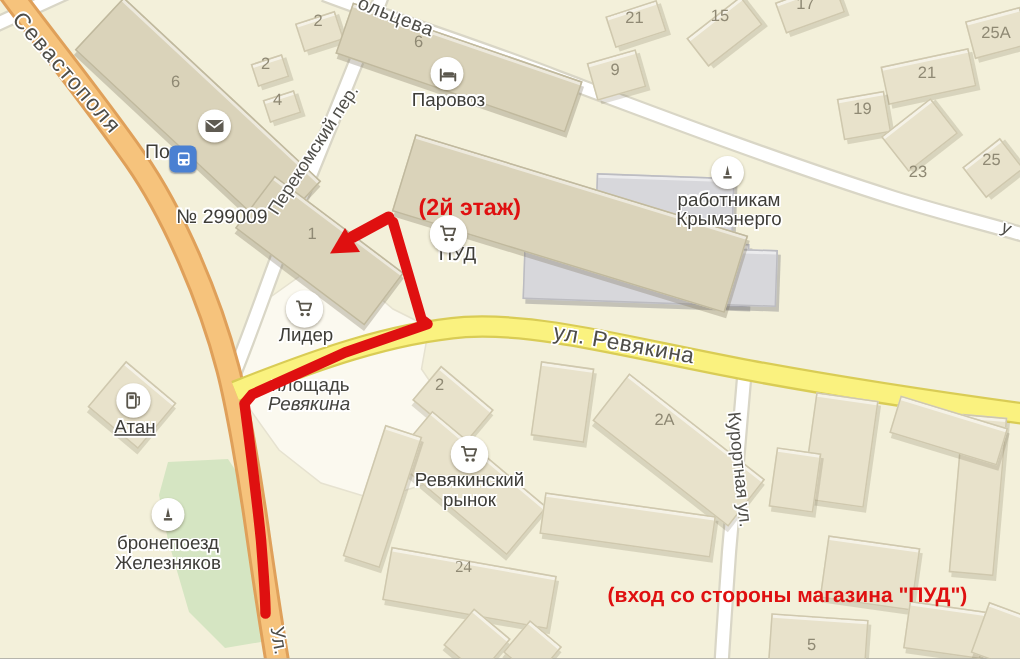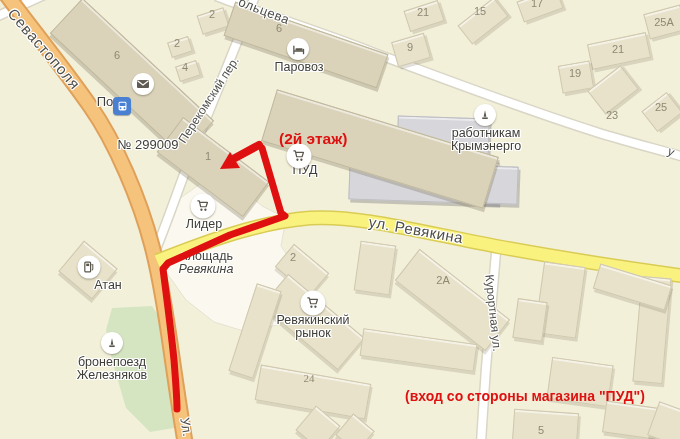--- a/index.html
+++ b/index.html
@@ -186,21 +186,21 @@
       </div>
       <div class="lbl poi-label halo" style="left: 313px; top: 327px;">Ревякинский
 рынок</div>
       <div class="poi-ic" style="left: 89px; top: 267px; width: 23px; height: 23px;">
         <svg viewBox="0 0 14 14" width="13" height="13">
           <rect x="2.5" y="1.8" width="6.2" height="10.4" rx="1" fill="none" stroke="#5a564c" stroke-width="1.3"></rect>
           <rect x="4" y="3.4" width="3.2" height="2.6" fill="#5a564c"></rect>
           <path d="M9.5 4.5h1.6v4.6a1.2 1.2 0 0 1-1.2 1.2" fill="none" stroke="#5a564c" stroke-width="1.1"></path>
         </svg>
       </div>
-      <div class="lbl poi-label halo" style="left: 108px; top: 285px;">Атан</div>
+      <div class="lbl poi-label halo" style="left: 90px; top: 285px; text-decoration: underline;">Атан</div>
       <div class="poi-ic" style="left: 112px; top: 343px; width: 22px; height: 22px;">
         <svg viewBox="0 0 14 14" width="12" height="12">
           <path d="M7 1.5 8.6 9H5.4z" fill="#5a564c"></path>
           <rect x="3.8" y="9.8" width="6.4" height="1.9" fill="#5a564c"></rect>
         </svg>
       </div>
       <div class="lbl poi-label halo" style="left: 112px; top: 369px;">бронепоезд
 Железняков</div>
       <div class="poi-ic" style="left: 485px; top: 115px; width: 22px; height: 22px;">
         <svg viewBox="0 0 14 14" width="12" height="12">

